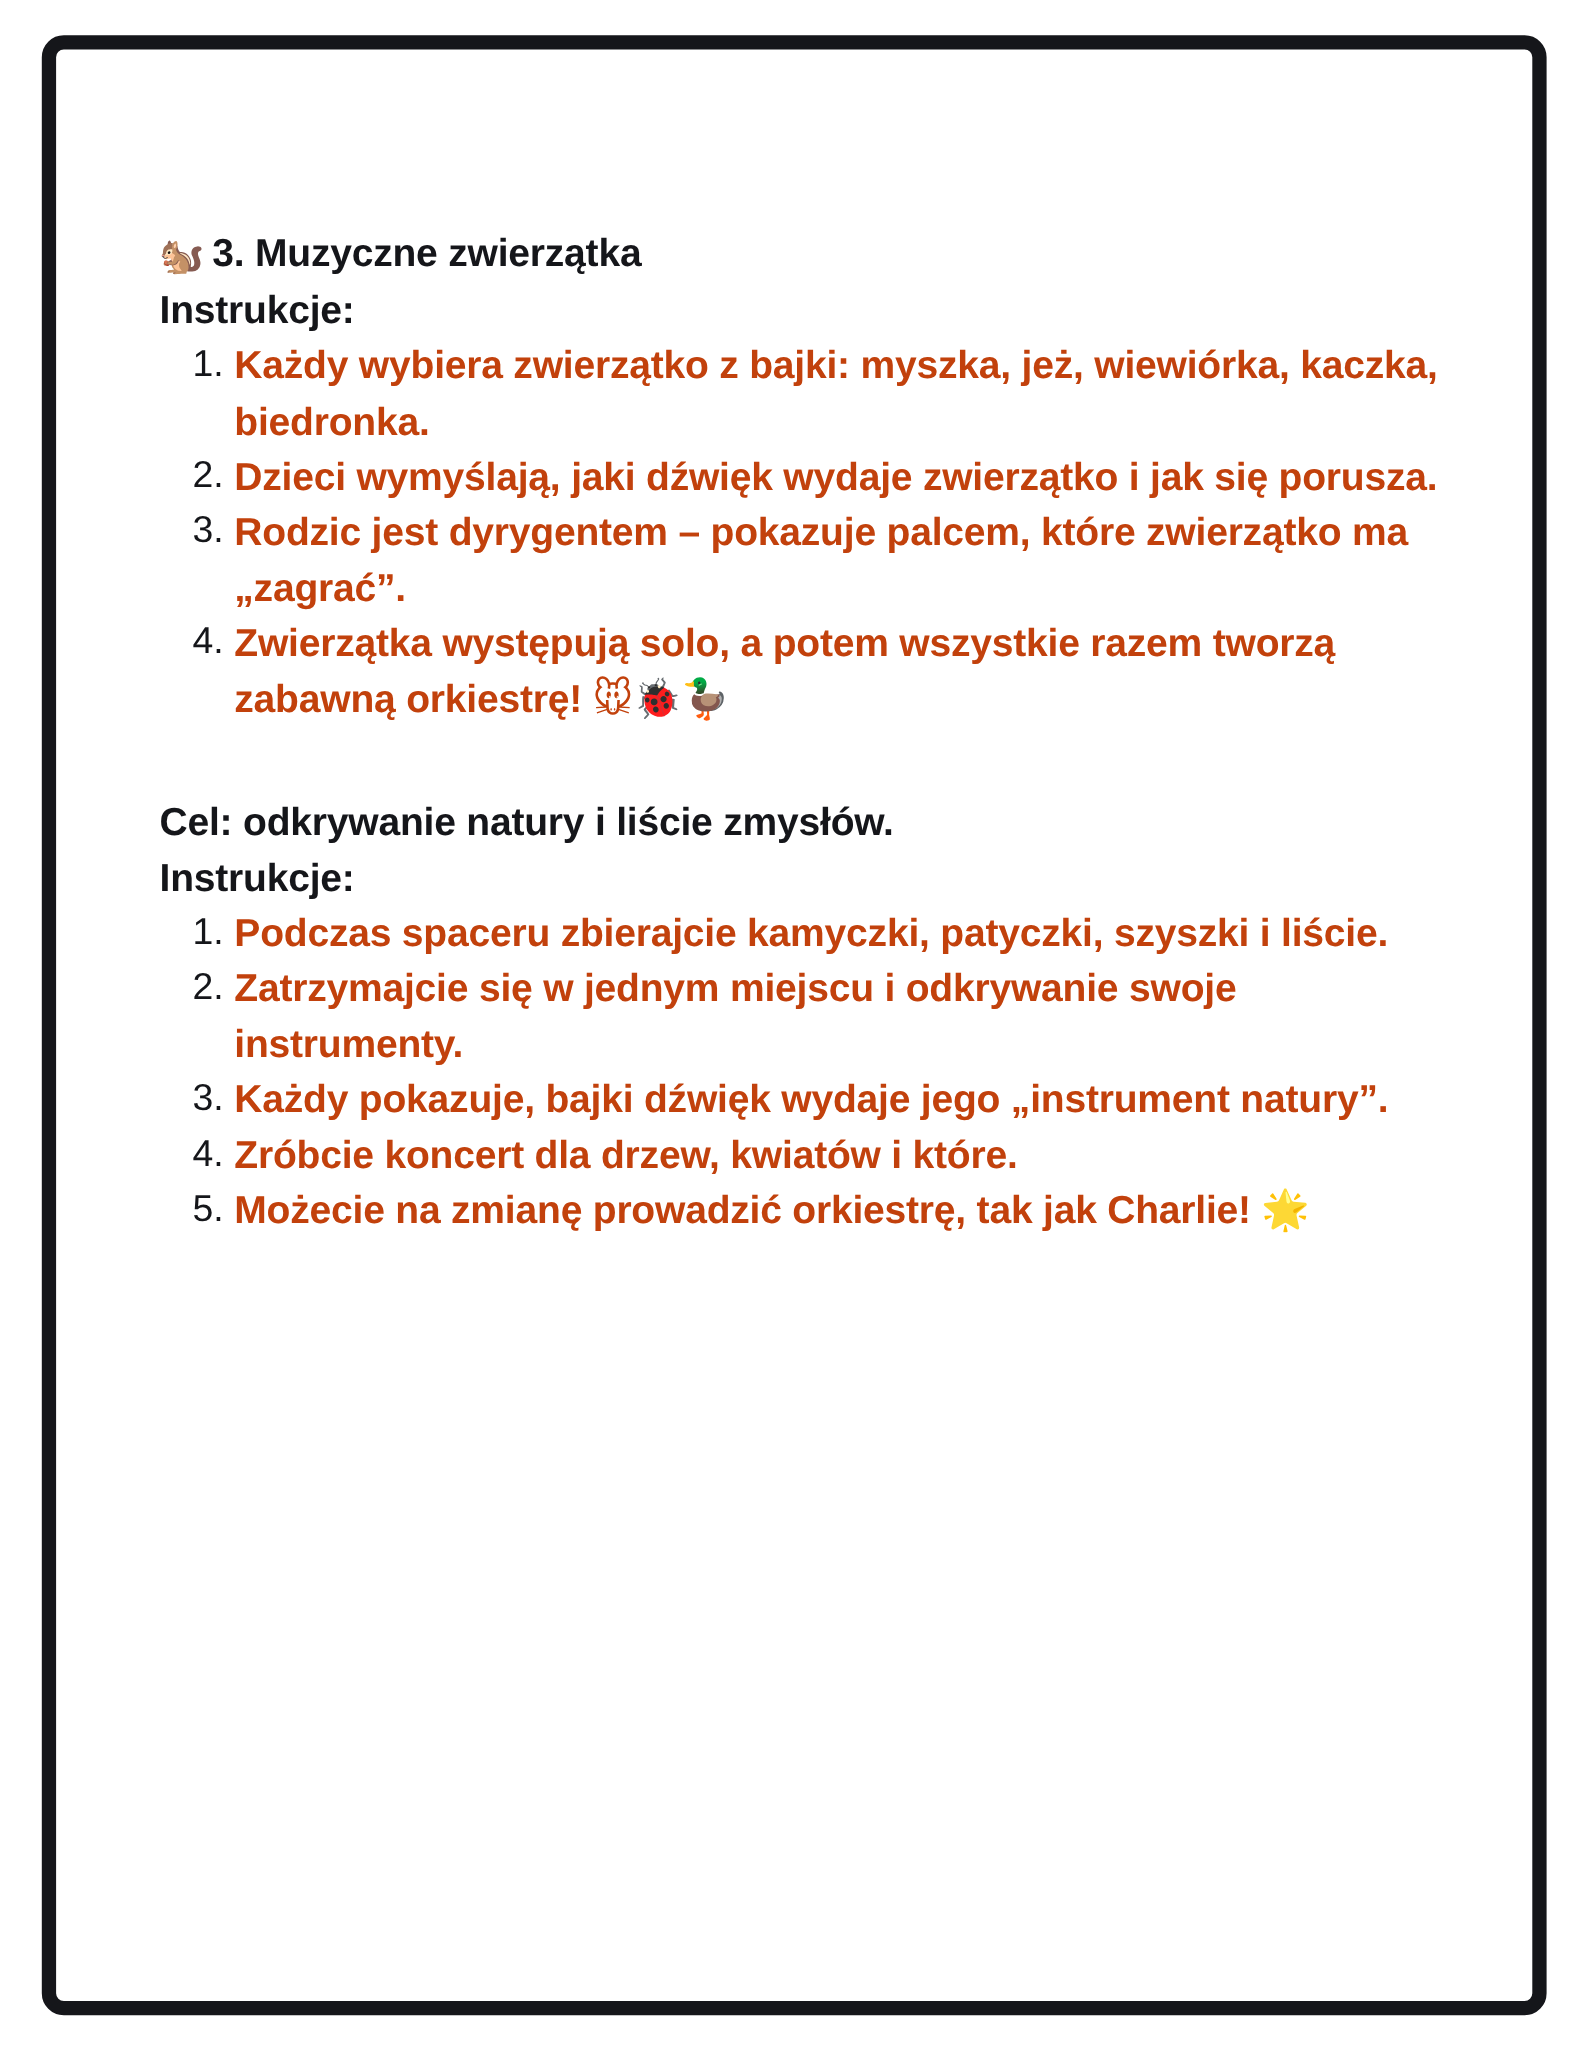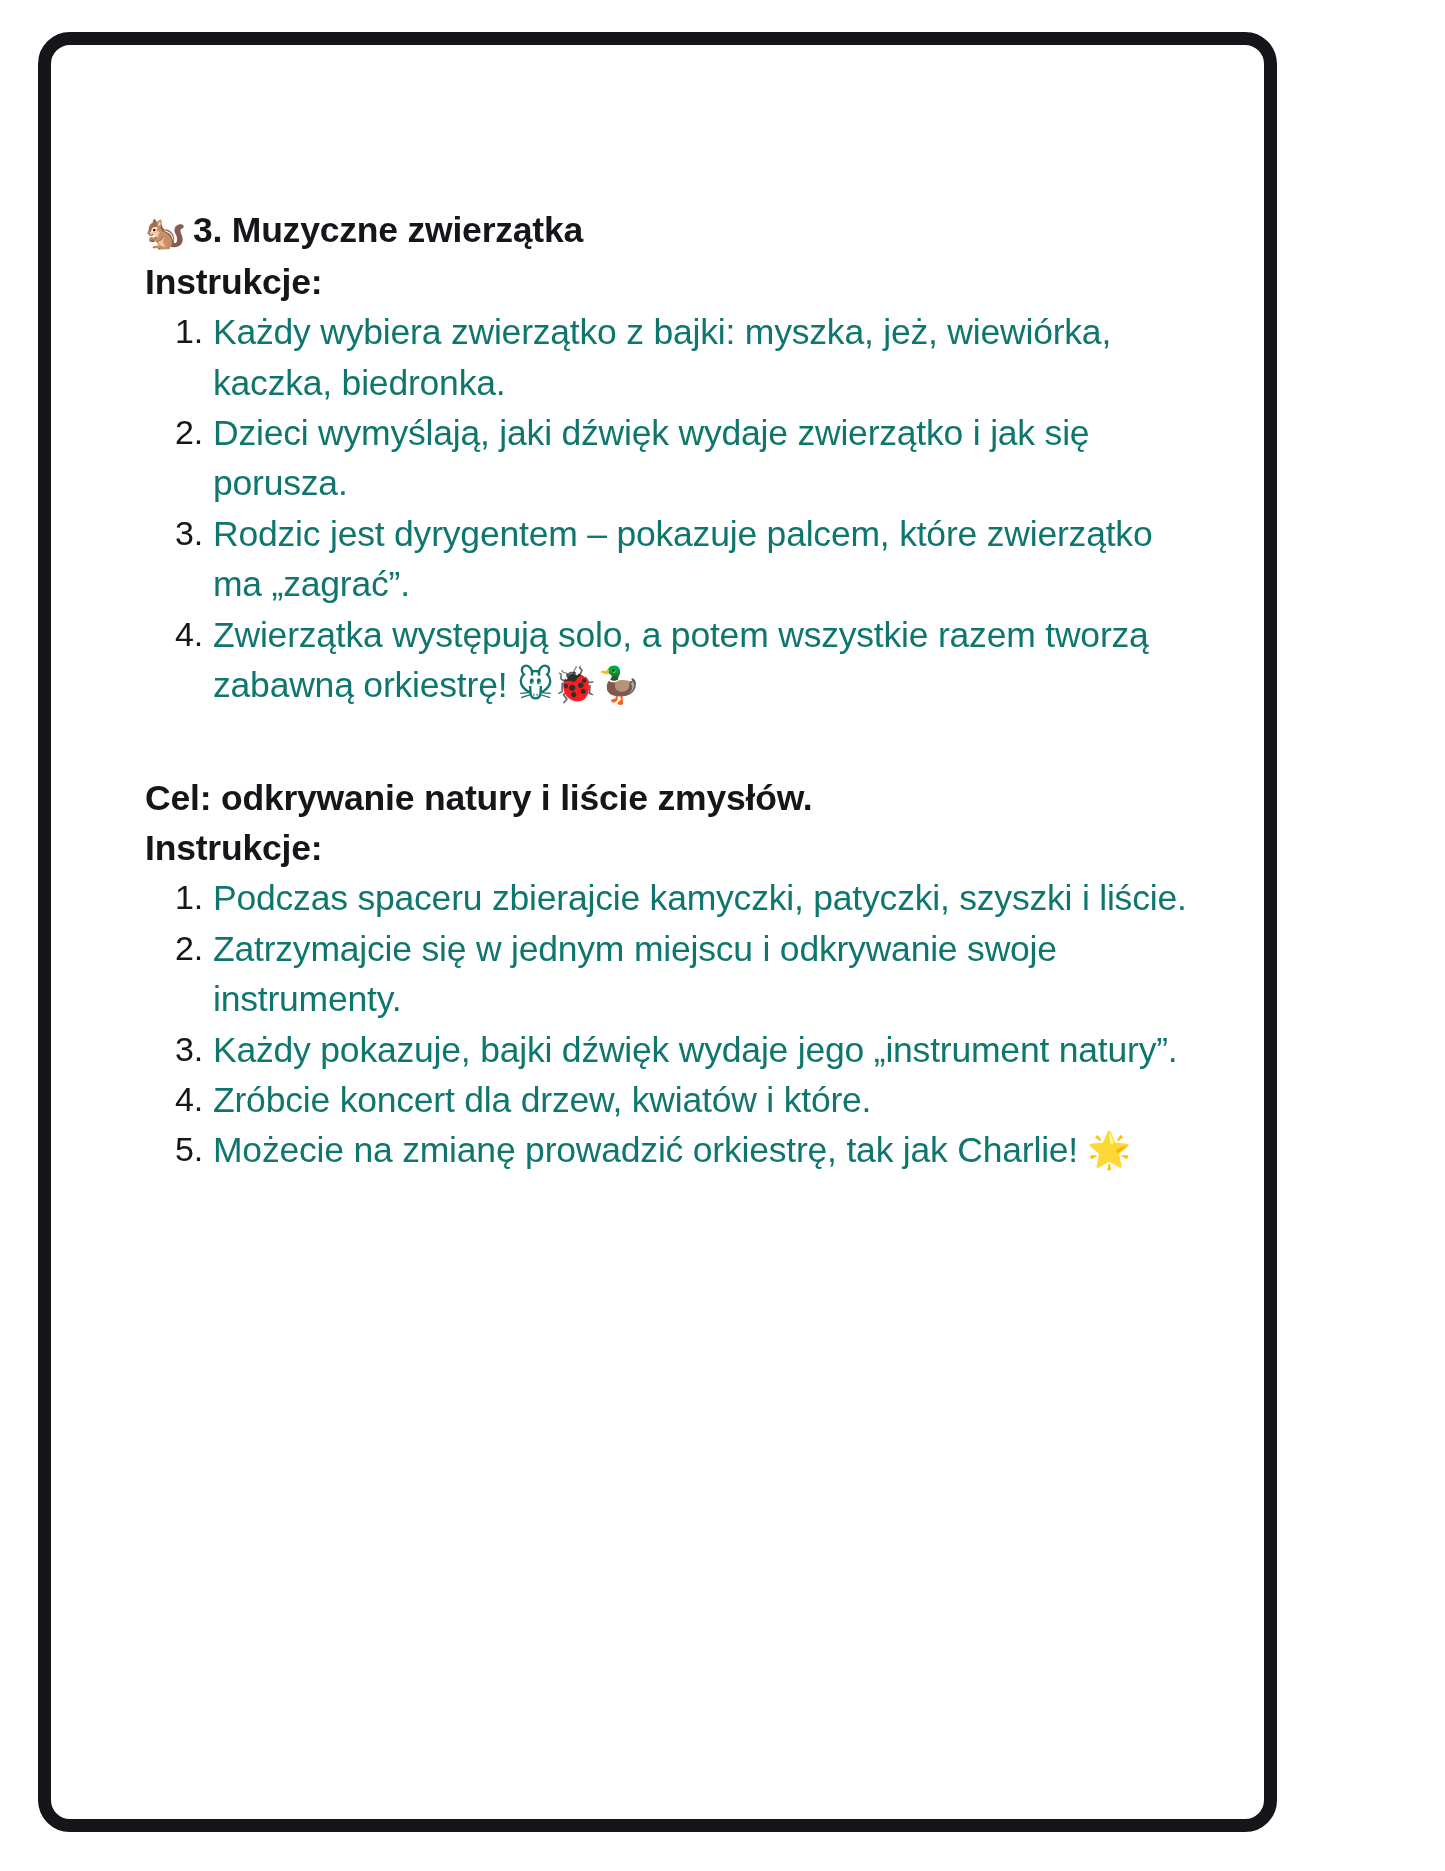--- a/index.html
+++ b/index.html
@@ -19,26 +19,26 @@
     width: 1445px;
     height: 1871px;
     background: #ffffff;
     box-sizing: border-box;
   }
 
   .card {
     position: absolute;
     left: 38px;
     top: 32px;
-    width: 1239px;
+    width: 1368px;
     height: 1800px;
     box-sizing: border-box;
     background: #ffffff;
     border: 13px solid #15161a;
-    border-radius: 32px;
+    border-radius: 20px;
     overflow: hidden;
   }
 
   .card-content {
     position: absolute;
     left: 0;
     top: 0;
     right: 0;
     padding: 160px 72px 40px 94px;
     box-sizing: border-box;
@@ -79,23 +79,23 @@
     margin: 0;
     padding: 0;
     list-style: none;
     counter-reset: step;
   }
 
   ol.steps > li {
     counter-increment: step;
     position: relative;
     font-size: 35.5px;
-    font-weight: 400;
+    font-weight: 700;
     line-height: 1.42;
-    color: #0f766e;
+    color: #c2410c;
     letter-spacing: -0.2px;
     padding-left: 68px;
     margin: 0;
   }
 
   ol.steps > li::before {
     content: counter(step) ".";
     position: absolute;
     left: 0;
     top: 0;

